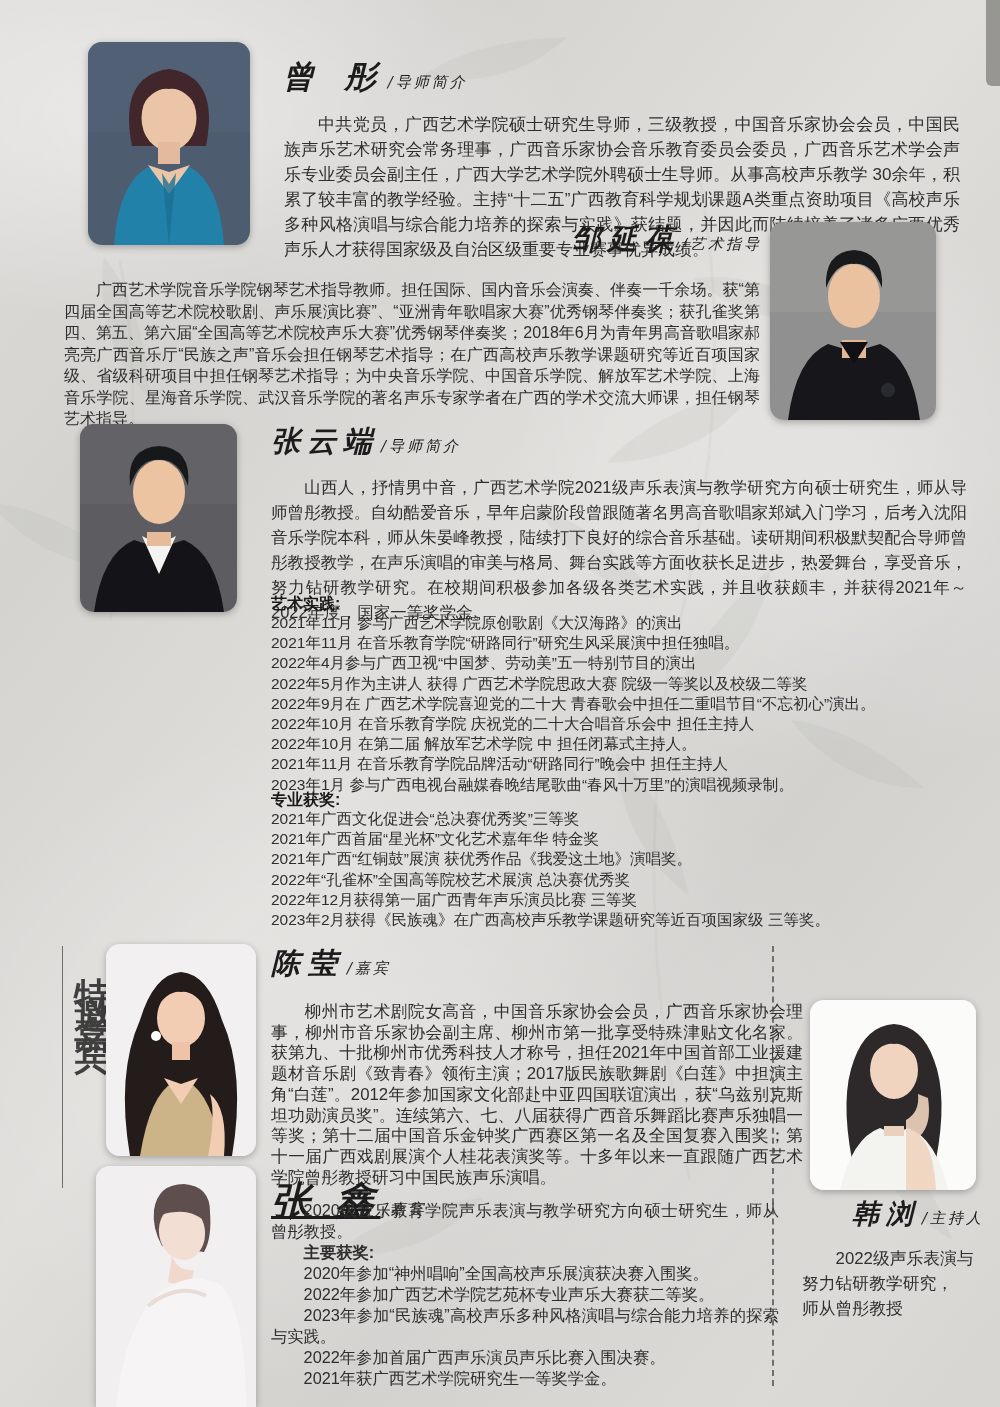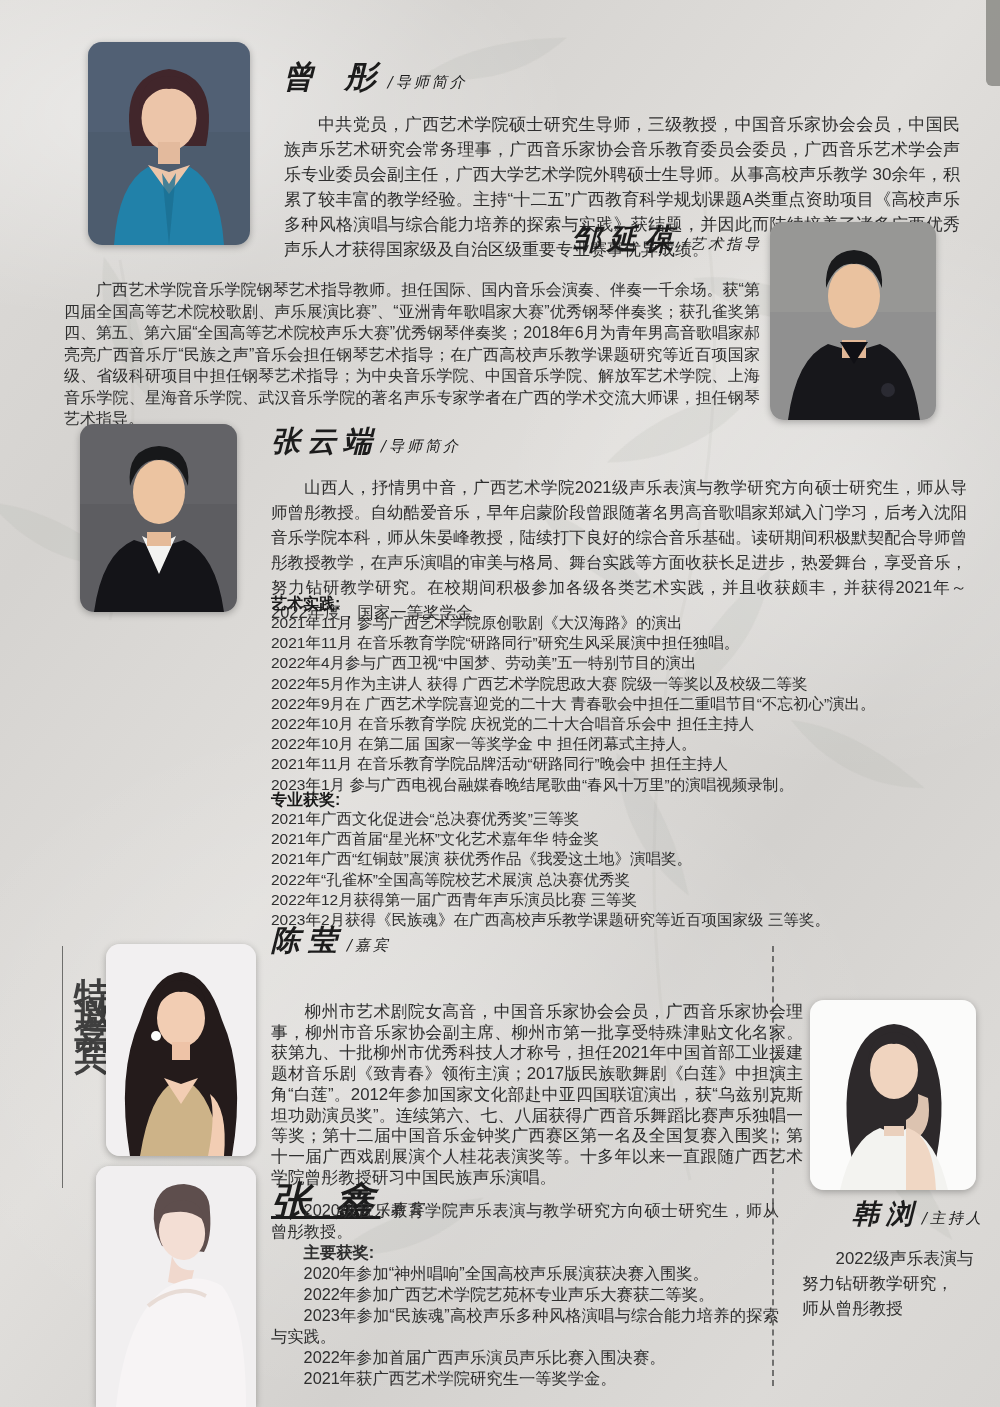--- a/index.html
+++ b/index.html
@@ -120,21 +120,21 @@
   <div class="para p165" style="left:271px;top:455px;width:696px;">山西人，抒情男中音，广西艺术学院2021级声乐表演与教学研究方向硕士研究生，师从导师曾彤教授。自幼酷爱音乐，早年启蒙阶段曾跟随著名男高音歌唱家郑斌入门学习，后考入沈阳音乐学院本科，师从朱晏峰教授，陆续打下良好的综合音乐基础。读研期间积极默契配合导师曾彤教授教学，在声乐演唱的审美与格局、舞台实践等方面收获长足进步，热爱舞台，享受音乐，努力钻研教学研究。在校期间积极参加各级各类艺术实践，并且收获颇丰，并获得2021年～2022年度，国家一等奖学金。</div>
 
   <div class="list-title" style="left:271px;top:594px;">艺术实践:</div>
   <div class="list" style="left:271px;top:613px;">
     <div>2021年11月 参与广西艺术学院原创歌剧《大汉海路》的演出</div>
     <div>2021年11月 在音乐教育学院“研路同行”研究生风采展演中担任独唱。</div>
     <div>2022年4月参与广西卫视“中国梦、劳动美”五一特别节目的演出</div>
     <div>2022年5月作为主讲人 获得 广西艺术学院思政大赛 院级一等奖以及校级二等奖</div>
     <div>2022年9月在 广西艺术学院喜迎党的二十大 青春歌会中担任二重唱节目“不忘初心”演出。</div>
     <div>2022年10月 在音乐教育学院 庆祝党的二十大合唱音乐会中 担任主持人</div>
-    <div>2022年10月 在第二届 国家一等奖学金 中 担任闭幕式主持人。</div>
+    <div>2022年10月 在第二届 解放军艺术学院 中 担任闭幕式主持人。</div>
     <div>2021年11月 在音乐教育学院品牌活动“研路同行”晚会中 担任主持人</div>
     <div>2023年1月 参与广西电视台融媒春晚结尾歌曲“春风十万里”的演唱视频录制。</div>
   </div>
 
   <div class="list-title" style="left:271px;top:790px;">专业获奖:</div>
   <div class="list" style="left:271px;top:809px;">
     <div>2021年广西文化促进会“总决赛优秀奖”三等奖</div>
     <div>2021年广西首届“星光杯”文化艺术嘉年华 特金奖</div>
     <div>2021年广西“红铜鼓”展演 获优秀作品《我爱这土地》演唱奖。</div>
     <div>2022年“孔雀杯”全国高等院校艺术展演 总决赛优秀奖</div>
@@ -151,21 +151,21 @@
       <path d="M24 212 Q10 130 34 76 Q48 30 75 28 Q102 30 116 76 Q140 130 126 212 Z" fill="#241b1b"></path>
       <ellipse cx="75" cy="74" rx="24" ry="29" fill="#f2cdb3"></ellipse>
       <path d="M49 66 Q52 36 75 36 Q98 36 101 66 Q88 46 75 48 Q62 46 49 66 Z" fill="#241b1b"></path>
       <circle cx="50" cy="92" r="5" fill="#fdfdfb"></circle>
       <path d="M66 98 h18 v18 h-18 z" fill="#eec3a7"></path>
       <path d="M34 212 Q44 150 68 138 L75 142 L82 138 Q106 150 116 212 Z" fill="#cdb388"></path>
       <path d="M58 134 L75 160 L92 134 L75 140 Z" fill="#f2cdb3"></path>
       <path d="M104 150 q18 14 14 62 l-16 0 q8 -40 2 -62z" fill="#f2cdb3"></path>
     </svg>
   </div>
-  <div class="heading" style="left:271px;top:921px;text-align:right;">
+  <div class="heading" style="left:271px;top:944px;text-align:right;">
     <span class="cal-name" style="font-size:29px;letter-spacing:8px;">陈莹</span><span class="cal-role">/嘉宾</span>
   </div>
   <div class="para pchen" style="left:271px;top:982px;width:532px;">柳州市艺术剧院女高音，中国音乐家协会会员，广西音乐家协会理事，柳州市音乐家协会副主席、柳州市第一批享受特殊津贴文化名家。获第九、十批柳州市优秀科技人才称号，担任2021年中国首部工业援建题材音乐剧《致青春》领衔主演；2017版民族歌舞剧《白莲》中担演主角“白莲”。2012年参加国家文化部赴中亚四国联谊演出，获“乌兹别克斯坦功勋演员奖”。连续第六、七、八届获得广西音乐舞蹈比赛声乐独唱一等奖；第十二届中国音乐金钟奖广西赛区第一名及全国复赛入围奖；第十一届广西戏剧展演个人桂花表演奖等。十多年以来一直跟随广西艺术学院曾彤教授研习中国民族声乐演唱。</div>
 
   <div class="heading" style="left:271px;top:1174px;">
     <span class="cal-name" style="font-size:39px;letter-spacing:6px;text-decoration:underline;">张 鑫</span><span class="cal-role">/嘉宾</span>
   </div>
   <div class="photo" style="left:96px;top:1166px;width:160px;height:241px;border-bottom-left-radius:0;border-bottom-right-radius:0;">
     <svg viewBox="0 0 160 241">
       <rect width="160" height="241" fill="#edeaec"></rect>

